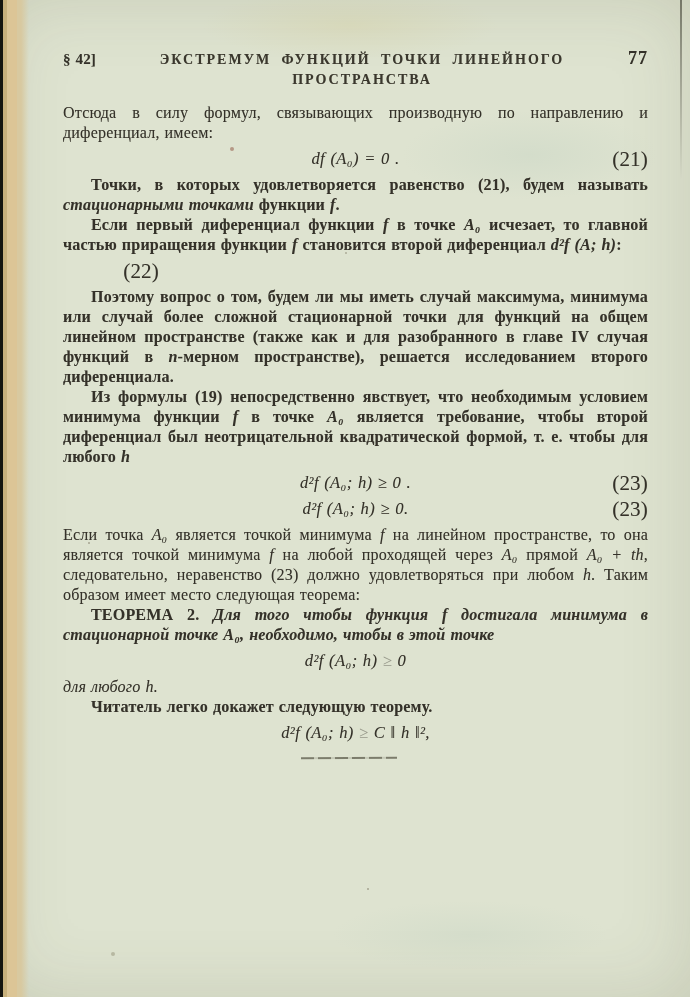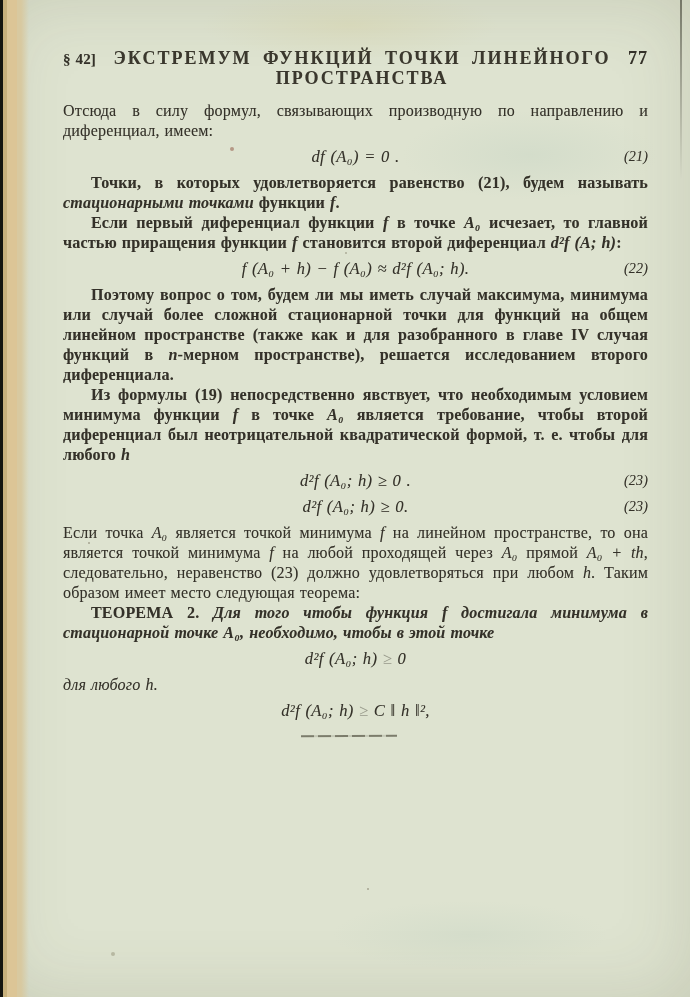--- a/index.html
+++ b/index.html
@@ -30,30 +30,30 @@
                112px 953px 0 1px rgba(100,92,64,.3);}
   .page-content{
     position:absolute;left:63px;top:0;width:585px;padding-top:23px;
     font-size:16px;line-height:20px;
     letter-spacing:.2px;word-spacing:.8px;
     text-shadow:.2px .2px 0 rgba(52,49,41,.28);
     margin-top:25px;
   }
   .header{display:flex;align-items:baseline;margin-bottom:13px;}
   .sec{font-size:15px;font-weight:600;white-space:nowrap;}
-  .title{flex:1;text-align:center;font-size:18px;font-weight:700;letter-spacing:2px;word-spacing:5px;color:#3a372d;}
+  .title{flex:1;text-align:center;font-size:14px;font-weight:700;letter-spacing:2px;word-spacing:5px;color:#3a372d;}
   .pnum{font-size:18px;font-weight:700;letter-spacing:1px;white-space:nowrap;}
   p.para{margin:0;text-align:justify;}
   p.ind{text-indent:28px;font-weight:bold;}
   .it{font-style:italic;}
   .faint{opacity:.4;}
   .eq{display:flex;align-items:flex-start;margin:6px 0;}
   .eq-sp{width:48px;}
   .eq-f{flex:1;text-align:center;font-style:italic;font-size:16.5px;letter-spacing:.4px;}
-  .eq-n{width:48px;text-align:right;font-size:14px;font-style:italic;}
+  .eq-n{width:48px;text-align:right;font-size:21px;}
   .divider{
     height:2px;width:96px;margin:14px 0 0 238px;
     background:repeating-linear-gradient(90deg,rgba(58,56,40,.6) 0 13px,rgba(58,56,40,.15) 13px 17px);
     transform:rotate(-.4deg);
   }
 </style>
 </head>
 <body>
 
 <div class="scan">
@@ -78,21 +78,20 @@
       <span class="eq-sp"></span>
       <span class="eq-f"><span>df (A₀) = 0 .</span></span>
       <span class="eq-n">(21)</span>
     </div>
 
     <p class="para ind"><span>Точки, в которых удовлетворяется равенство (21), будем называть </span><span class="it">стационарными точками</span><span> функции </span><span class="it">f</span><span>.</span></p>
     <p class="para ind"><span>Если первый диференциал функции </span><span class="it">f</span><span> в точке </span><span class="it">A₀</span><span> исчезает, то главной частью приращения функции </span><span class="it">f</span><span> становится второй диференциал </span><span class="it">d²f (A; h)</span><span>:</span></p>
 
     <div class="eq">
       <span class="eq-sp"></span>
-      <span class="eq-f"><span>f (A₀ + h) − f (A₀) ≈ d²f (A₀; h).</span></span>
       <span class="eq-n">(22)</span>
     </div>
 
     <p class="para ind"><span>Поэтому вопрос о том, будем ли мы иметь случай максимума, минимума или случай более сложной стационарной точки для функций на общем линейном пространстве (также как и для разобранного в главе IV случая функций в </span><span class="it">n</span><span>-мерном пространстве), решается исследованием второго диференциала.</span></p>
     <p class="para ind"><span>Из формулы (19) непосредственно явствует, что необходимым условием минимума функции </span><span class="it">f</span><span> в точке </span><span class="it">A₀</span><span> является требование, чтобы второй диференциал был неотрицательной квадратической формой, т. е. чтобы для любого </span><span class="it">h</span></p>
 
     <div class="eq">
       <span class="eq-sp"></span>
       <span class="eq-f"><span>d²f (A₀; h) ≥ 0 .</span></span>
       <span class="eq-n">(23)</span>
@@ -108,20 +107,21 @@
     <p class="para"><span>Если точка </span><span class="it">A₀</span><span> является точкой минимума </span><span class="it">f</span><span> на линейном пространстве, то она является точкой минимума </span><span class="it">f</span><span> на любой проходящей через </span><span class="it">A₀</span><span> прямой </span><span class="it">A₀ + th</span><span>, следовательно, неравенство (23) должно удовлетворяться при любом </span><span class="it">h</span><span>. Таким образом имеет место следующая теорема:</span></p>
     <p class="para ind"><span>ТЕОРЕМА 2. </span><span class="it">Для того чтобы функция f достигала минимума в стационарной точке A₀, необходимо, чтобы в этой точке</span></p>
 
     <div class="eq">
       <span class="eq-sp"></span>
       <span class="eq-f"><span>d²f (A₀; h) </span><span class="faint">≥</span><span> 0</span></span>
       <span class="eq-n"></span>
     </div>
 
     <p class="para"><span class="it">для любого h.</span></p>
+    <p class="para ind"><span>Читатель легко докажет следующую теорему.</span></p>
 
     <div class="eq">
       <span class="eq-sp"></span>
       <span class="eq-f"><span>d²f (A₀; h) </span><span class="faint">≥</span><span> C ‖ h ‖²,</span></span>
       <span class="eq-n"></span>
     </div>
 
 
     <div class="divider"></div>
   </div>

